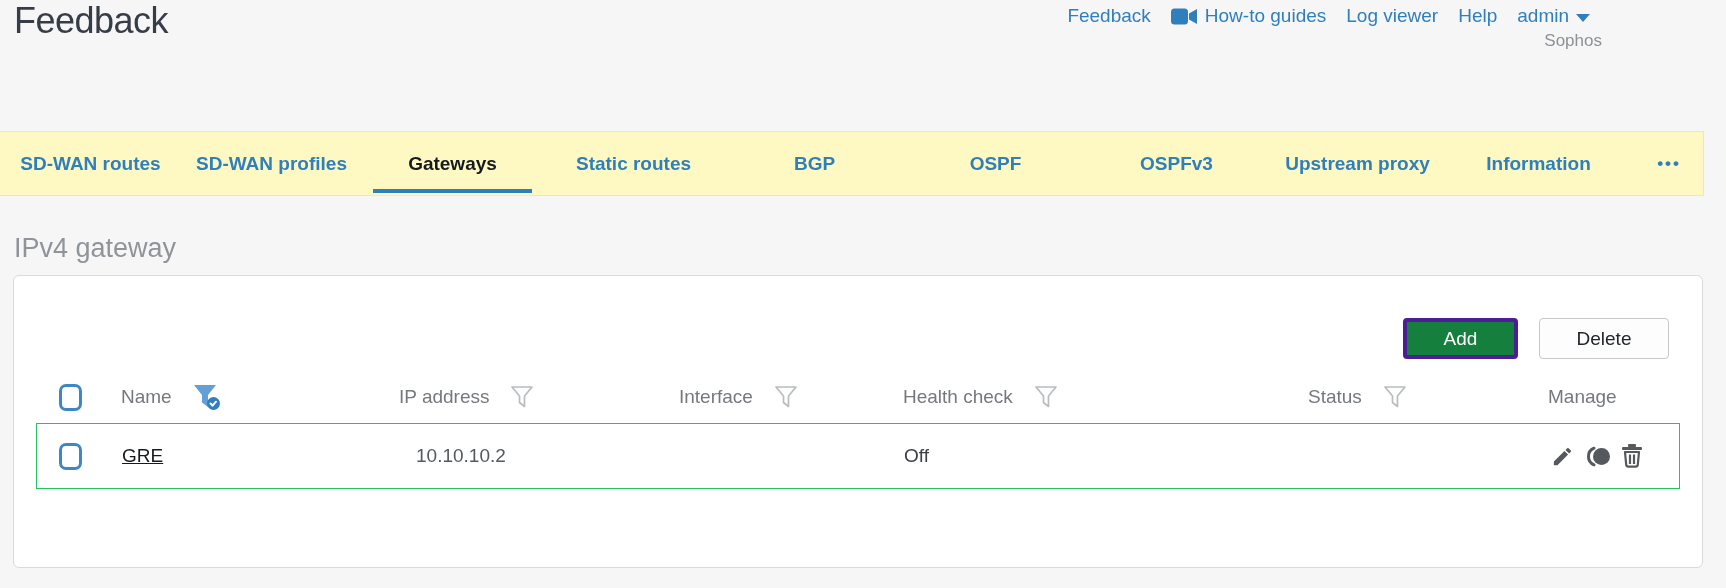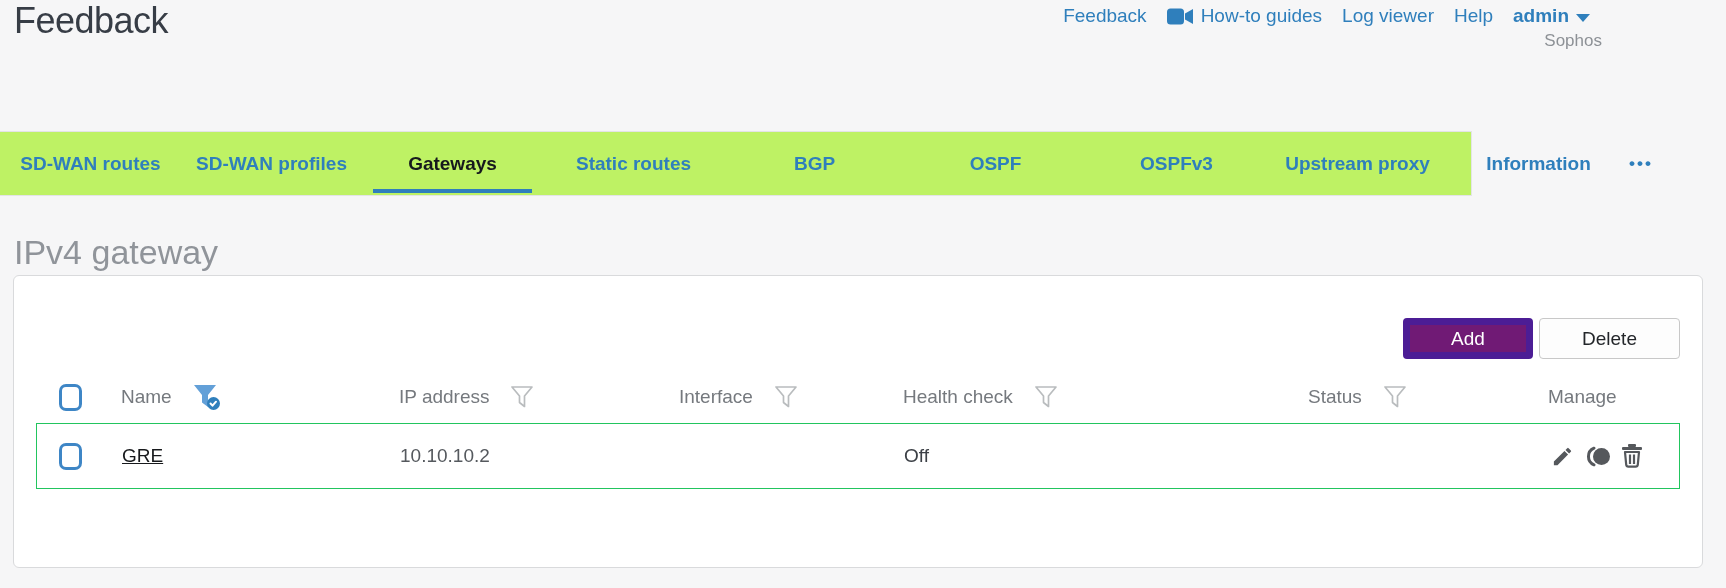--- a/index.html
+++ b/index.html
@@ -17,36 +17,36 @@
     position: absolute; left: 14px; top: 0;
     font-size: 36px; font-weight: 400; color: #373d46; letter-spacing: -0.5px;
   }
   .toplinks {
     position: absolute; top: 5px; right: 136px;
     display: flex; gap: 20px;
     font-size: 19px; color: #2f7fbc; white-space: nowrap;
   }
   .toplink { cursor: pointer; display: flex; align-items: center; gap: 8px; }
   .video-icon svg { display: block; }
-  .admin-group { display: flex; align-items: center; gap: 7px; cursor: pointer; font-weight: bold; }
+  .admin-group { display: flex; align-items: center; gap: 7px; cursor: pointer; }
   .caret-down {
     width: 0; height: 0; margin-top: 3px;
     border-left: 7px solid transparent; border-right: 7px solid transparent;
     border-top: 8px solid #2f7fbc;
   }
   .brand-label {
     position: absolute; top: 31px; right: 124px;
     font-size: 17px; color: #8d9196;
   }
 
   
   .tabbar {
     position: absolute; top: 131px; left: 0;
-    width: 1472px; height: 65px;
-    background: #bef264;
+    width: 1704px; height: 65px;
+    background: #fef9c3;
     border: 1px solid #e3e4e6; border-left: none;
     display: flex; align-items: stretch;
   }
   .tab {
     flex: 0 0 181px;
     display: flex; align-items: center; justify-content: center;
     font-size: 19px; font-weight: 700; color: #2f7fbc;
     position: relative; cursor: pointer; white-space: nowrap;
   }
   .tab.active { color: #16191d; }
@@ -57,39 +57,39 @@
   .tab-overflow {
     margin-left: auto; margin-right: 22px;
     display: flex; align-items: center;
     color: #2f7fbc; font-size: 17px; font-weight: 700; letter-spacing: 2px;
     cursor: pointer;
   }
 
   
   .section-title {
     position: absolute; left: 14px; top: 233px;
-    font-size: 34px; font-weight: 400; color: #90949a;
+    font-size: 27px; font-weight: 400; color: #90949a;
   }
   .card {
     position: absolute; left: 13px; top: 275px;
     width: 1690px; height: 293px;
     background: #ffffff;
     border: 1px solid #d9dadc; border-radius: 6px;
   }
   .btn {
     position: absolute; top: 42px; height: 41px;
     font-family: "Liberation Sans", sans-serif;
     font-size: 19px; border-radius: 4px; cursor: pointer;
   }
   .btn-add {
-    left: 1389px; width: 130px;
-    background: #701a75; border: 7px solid #4c1d95; color: #ffffff;
+    left: 1389px; width: 115px;
+    background: #15803d; border: 4px solid #4c1d95; color: #ffffff;
   }
   .btn-delete {
-    left: 1525px; width: 141px;
+    left: 1525px; width: 130px;
     background: #fdfdfd; border: 1px solid #c8c8c8; color: #23262a;
   }
 
   
   .table { position: absolute; left: 22px; top: 95px; width: 1644px; }
   .thead, .trow {
     display: grid;
     grid-template-columns: 85px 278px 280px 224px 405px 240px 132px;
     align-items: center;
   }
@@ -101,21 +101,21 @@
     border: 3px solid #3e86c6; border-radius: 7px; cursor: pointer; display: block;
   }
   .funnel { cursor: pointer; display: flex; align-items: center; }
   .trow {
     height: 66px; background: #fff;
     border: 1px solid #22c55e;
     font-size: 19px; color: #3c4046;
   }
   .trow .cb-cell { padding-left: 22px; }
   .name-link { color: #17191c; text-decoration: underline; cursor: pointer; }
-  .ip-value { color: #55595e; }
+  .ip-value { color: #55595e; margin-left: 16px; }
   .status-dot {
     width: 20px; height: 20px; border-radius: 50%; margin-left: 1px;
     background: #85c540;
   }
   .manage-cell { display: flex; align-items: center; gap: 10px; padding-left: 2px; }
   .action-icon { cursor: pointer; display: flex; align-items: center; }
 </style>
 </head>
 <body>
 

